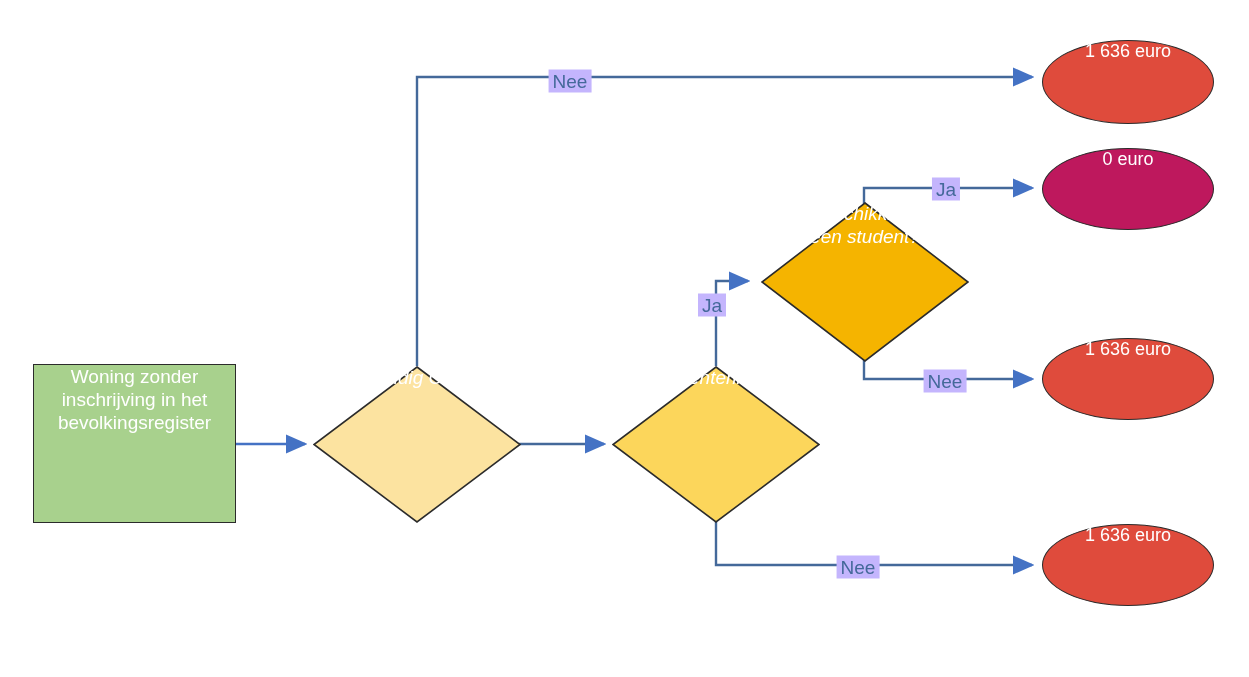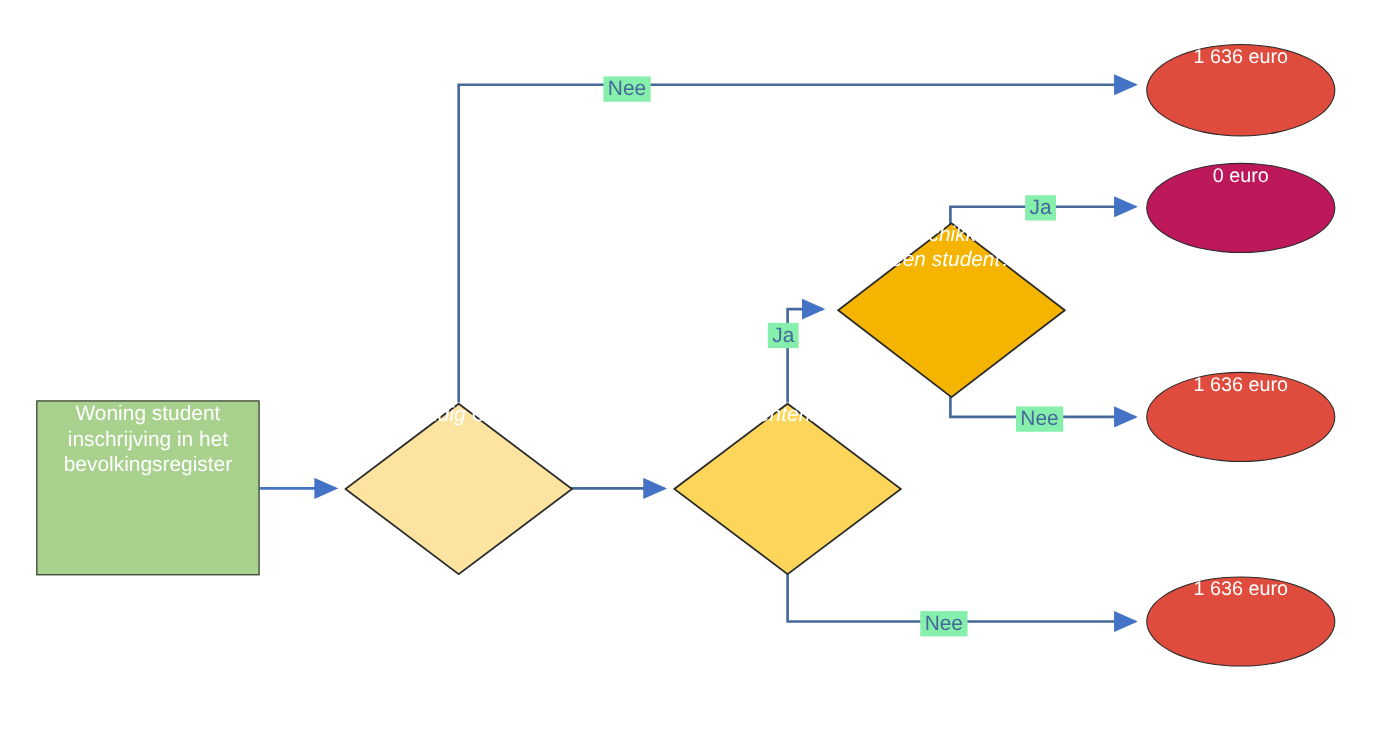--- a/index.html
+++ b/index.html
@@ -65,21 +65,21 @@
   
   .ellipse {
     border: 1px solid #2b2b2b;
     border-radius: 50%;
     font-size: 18px;
   }
   
   .edge-label {
     position: absolute;
     color: #44699a;
-    background: #86efac;
+    background: #c4b5fd;
     font-size: 19px;
     line-height: 1;
     padding: 2px 4px;
     white-space: nowrap;
     transform: translate(-50%, -50%);
   }
   .edge-label.left-anchor {
     transform: translate(0, -50%);
   }
 </style>
@@ -104,21 +104,21 @@
     <path d="M716,366 L716,281 L748,281" stroke="#44699A" stroke-width="2.4" fill="none" marker-end="url(#arrow-accent)"></path>
 
     <path d="M716,522 L716,565 L1032,565" stroke="#44699A" stroke-width="2.4" fill="none" marker-end="url(#arrow-accent)"></path>
 
     <path d="M864,282 L864,188 L1032,188" stroke="#44699A" stroke-width="2.4" fill="none" marker-end="url(#arrow-accent)"></path>
 
     <path d="M864,282 L864,379 L1032,379" stroke="#44699A" stroke-width="2.4" fill="none" marker-end="url(#arrow-accent)"></path>
   </svg>
 
   <div class="node box-process" style="left:33px; top:364px; width:203px; height:159px; background:#A8D18D;">
-    <span class="node-text">Woning student inschrijving in het bevolkingsregister</span>
+    <span class="node-text">Woning zonder inschrijving in het bevolkingsregister</span>
   </div>
 
   <div class="node diamond" style="left:612px; top:366px; width:208px; height:157px; font-size:19px;">
     <svg class="shape" viewBox="0 0 208 157" preserveAspectRatio="none">
       <polygon points="104,1 207,78.5 104,156 1,78.5" fill="#FCD65B" stroke="#2B2B2B" stroke-width="1.6"></polygon>
     </svg>
     <span class="node-text">Studentenhuis?</span>
   </div>
 
   <div class="node diamond" style="left:313px; top:366px; width:208px; height:157px; font-size:19px;">

